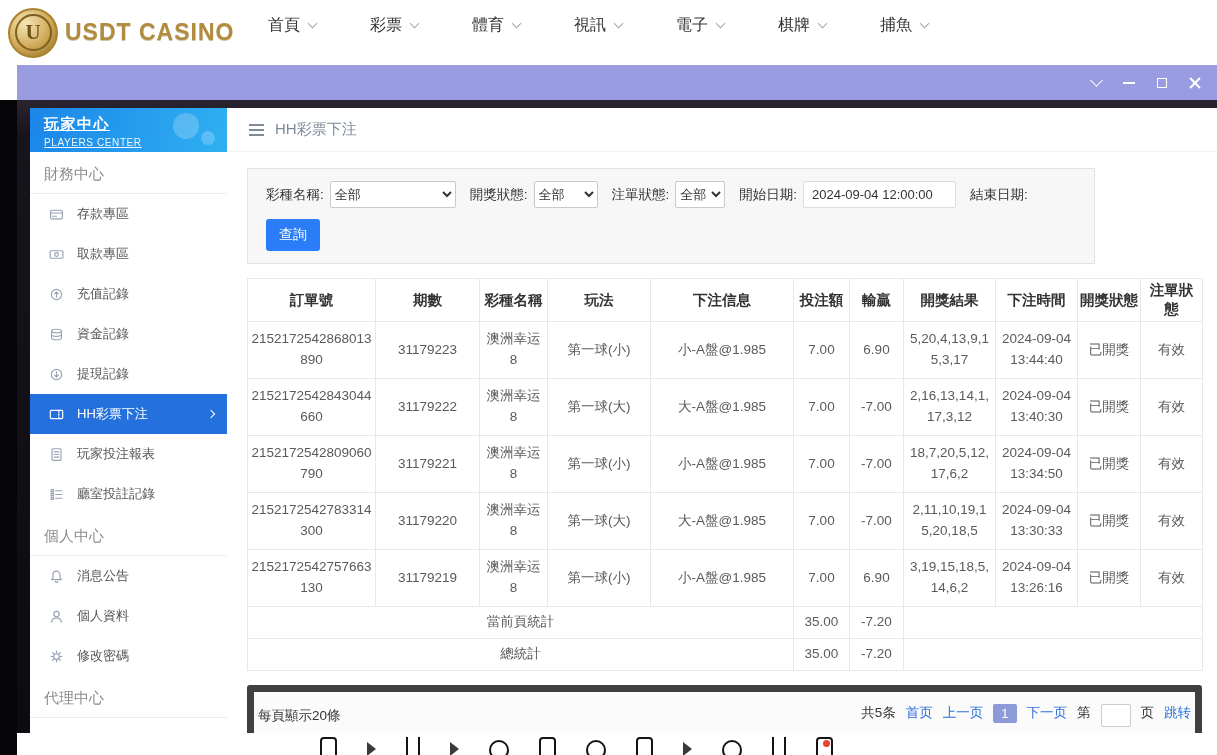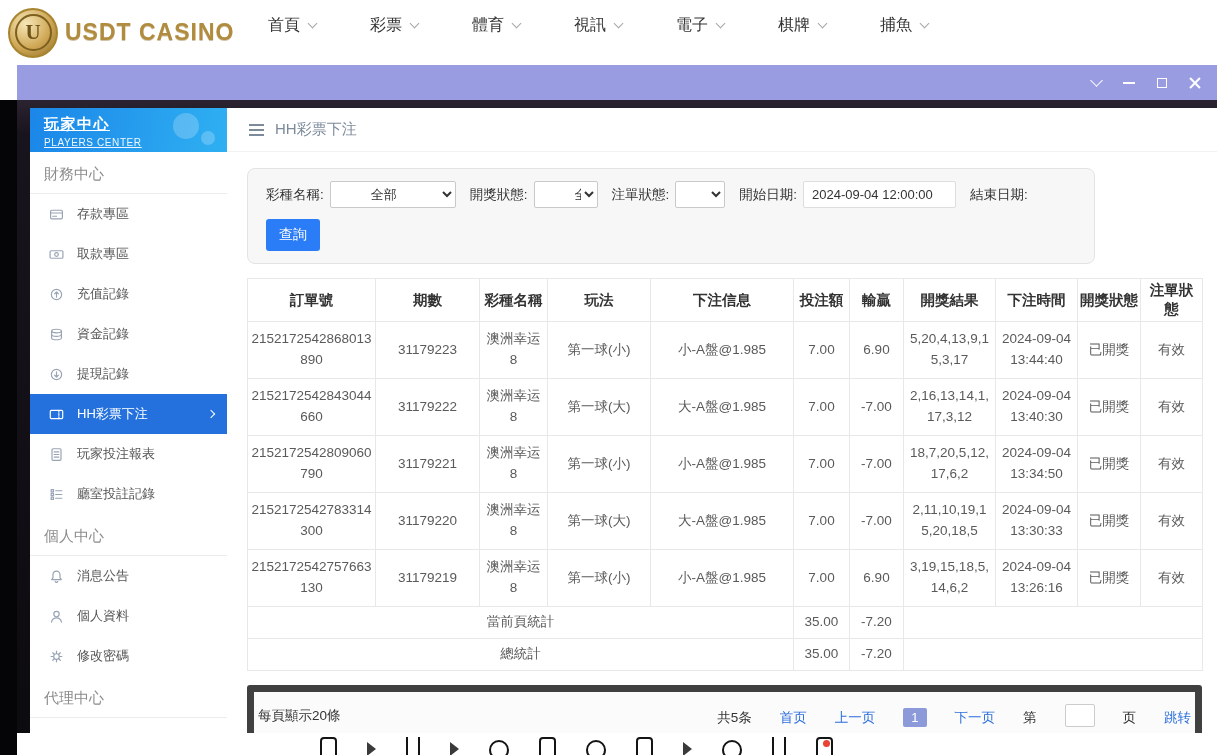--- a/index.html
+++ b/index.html
@@ -56,37 +56,37 @@
   .sb-item.active svg{stroke:#fff;}
   .sb-arrow{position:absolute;right:13px;width:6px;height:6px;border-right:1.6px solid #fff;border-top:1.6px solid #fff;transform:rotate(45deg);}
 
   
   .main{position:absolute;left:210px;right:0;top:8px;bottom:0;background:#fff;overflow:hidden;}
   .main-header{height:44px;display:flex;align-items:center;gap:11px;padding-left:22px;color:#7c8a9a;font-size:15px;border-bottom:1px solid #f2f2f2;}
   .hamburger{display:flex;flex-direction:column;gap:3px;cursor:pointer;}
   .hamburger span{display:block;width:15px;height:2px;background:#7c8a9a;}
   .content{padding:16px 15px 0 20px;}
 
-  .filter-panel{width:848px;background:#f7f7f7;border:1px solid #e3e3e3;border-radius:8px;padding:12px 18px 12px;}
+  .filter-panel{width:848px;background:#f7f7f7;border:1px solid #e3e3e3;border-radius:0;padding:12px 18px 12px;}
   .filter-row{display:flex;align-items:center;font-size:13.5px;color:#333;white-space:nowrap;}
   .filter-row label{margin:0 6px 0 0;}
   .filter-row .gap{margin-left:14px;}
-  select{height:27px;border:1px solid #c9c9c9;border-radius:2px;background:#fff;font-size:13px;color:#333;padding-left:36px;}
+  select{height:27px;border:1px solid #c9c9c9;border-radius:2px;background:#fff;font-size:13px;color:#333;}
   .sel-lottery{width:126px;} .sel-draw{width:64px;} .sel-bet{width:50px;}
   .date-input{height:27px;width:153px;border:1px solid #ddd;border-radius:2px;font-size:13px;color:#333;padding:0 8px;background:#fff;}
   .btn-search{margin-top:11px;background:#2b7cf7;color:#fff;border:none;border-radius:3px;font-size:14px;padding:7px 13px;cursor:pointer;}
 
   .bet-table{margin-top:14px;width:955px;border-collapse:collapse;table-layout:fixed;}
   .bet-table th{border:1px solid #e8e8e8;font-size:14.5px;color:#333;height:43px;background:#fff;font-weight:bold;padding:2px;}
   .bet-table td{border:1px solid #e8e8e8;font-size:13.5px;color:#5a5a5a;text-align:center;padding:6px 3px;line-height:1.55;word-break:break-all;background:#fff;}
   .bet-table tbody tr.data-row{height:57px;}
   .bet-table tr.sum-row td{height:32px;padding:4px 3px;}
 
   .pager{margin-top:14px;width:955px;border:7px solid #404040;background:#fbfbfb;border-radius:3px;display:flex;align-items:center;justify-content:space-between;padding:12px 4px;font-size:13.5px;color:#333;}
-  .pager-right{display:flex;align-items:flex-end;gap:28px;}
+  .pager-right{display:flex;align-items:flex-start;gap:10px;}
   .pg-link{color:#2d6fdd;cursor:pointer;}
   .pg-current{background:#8c9ada;color:#fff;padding:2px 8px;border-radius:2px;font-size:13px;cursor:pointer;}
   .pg-input{width:30px;height:23px;border:1px solid #ccc;border-radius:2px;background:#fff;}
 </style>
 </head>
 <body>
 
 <div class="stage">
 
   <header class="topbar">

